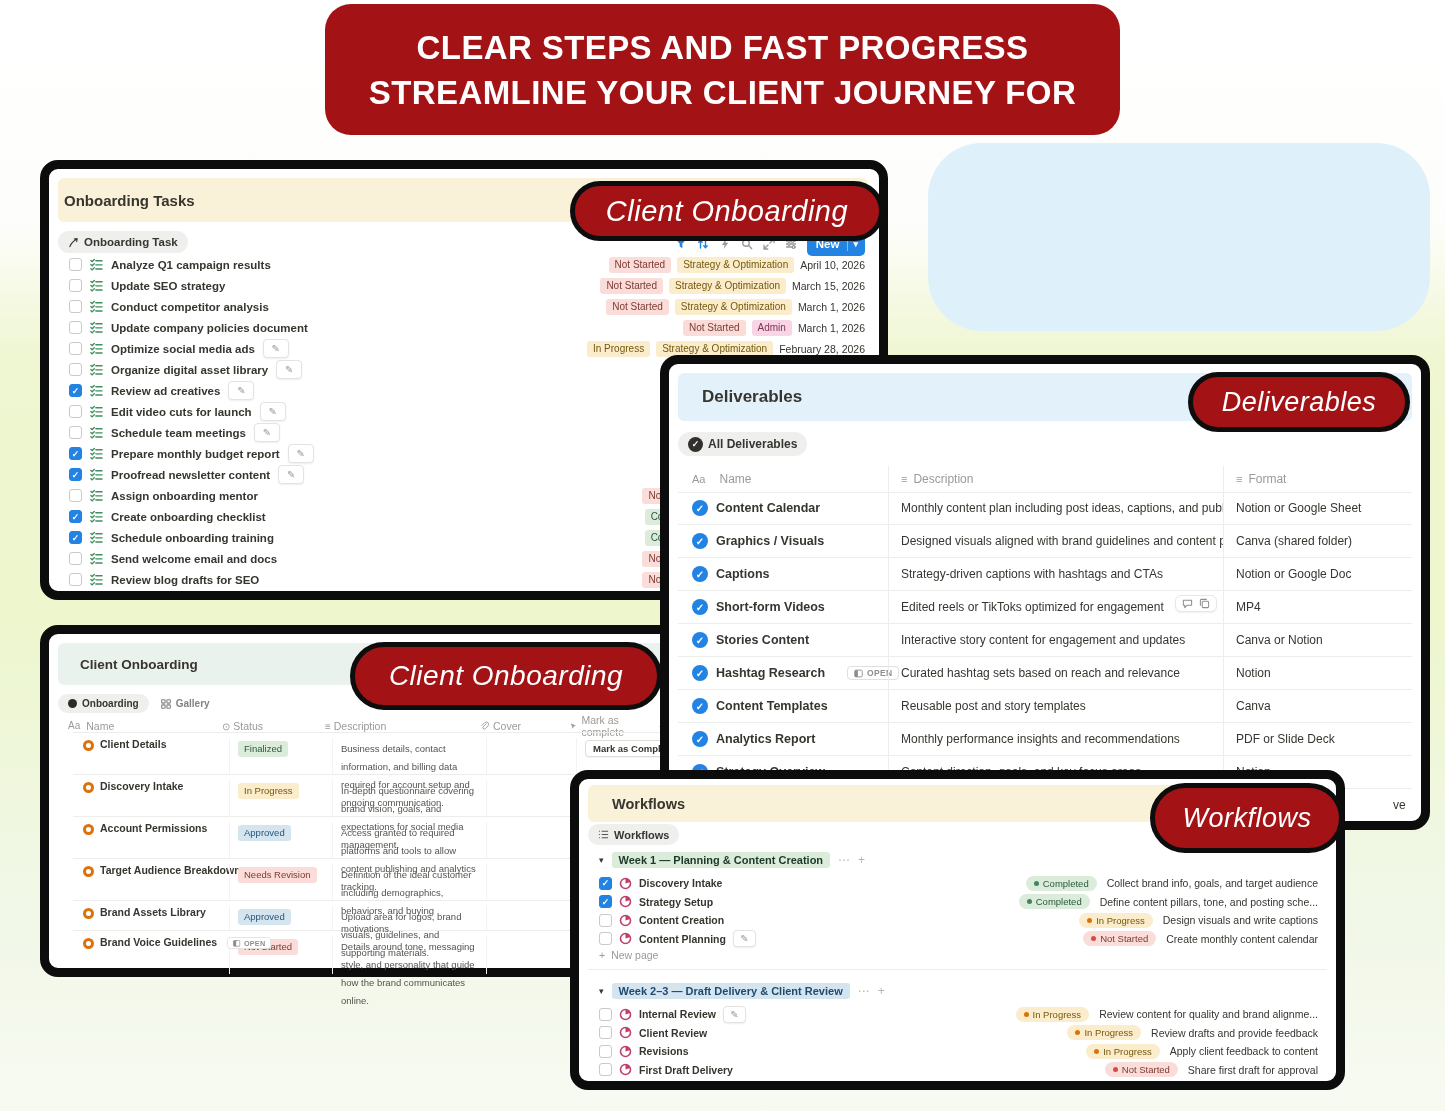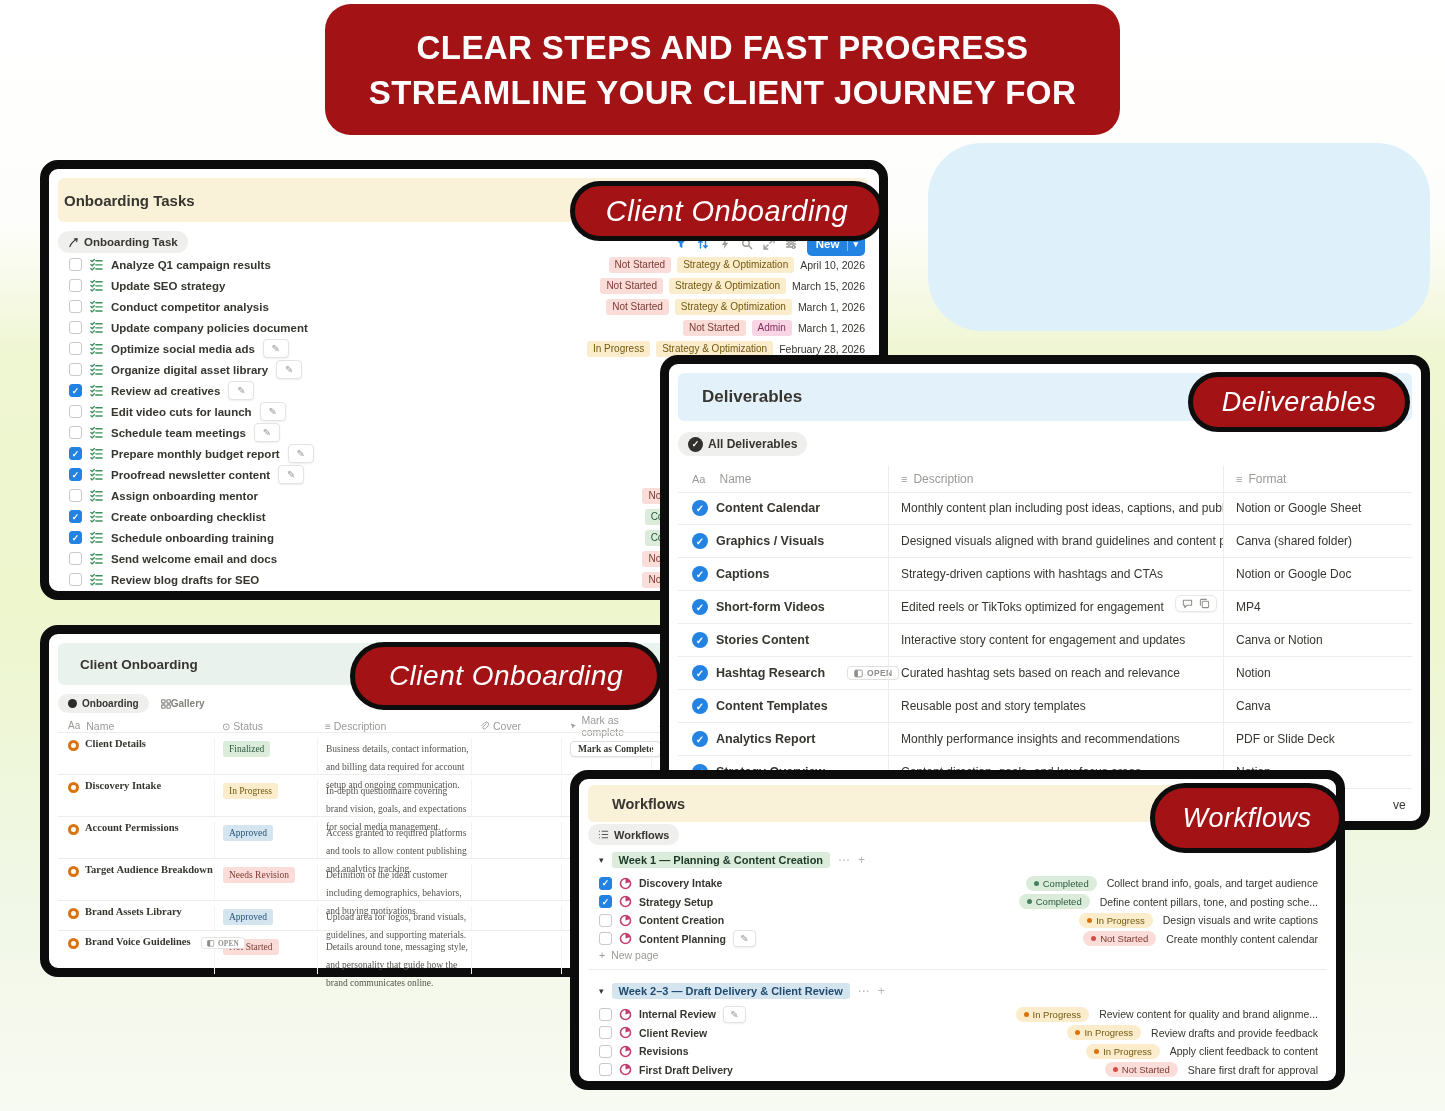--- a/index.html
+++ b/index.html
@@ -77,21 +77,21 @@
     display:flex;gap:6px;padding:2px 6px;color:#8f8e8b;box-shadow:0 1px 2px rgba(0,0,0,.06);}
   
   .c-head,.c-row{display:flex;}
   .c-head{position:absolute;left:9px;right:9px;top:84px;height:15px;color:#9b9a97;font-size:10.5px;align-items:center;}
   .c-cell1{width:156px;flex:none;display:flex;align-items:center;gap:6px;padding-left:10px;box-sizing:border-box;}
   .c-cell2{width:103px;flex:none;padding-left:8px;box-sizing:border-box;}
   .c-cell3{width:154px;flex:none;padding-left:8px;box-sizing:border-box;}
   .c-cell4{width:90px;flex:none;padding-left:8px;box-sizing:border-box;}
   .c-cell5{width:90px;flex:none;padding-left:8px;box-sizing:border-box;}
   .c-cell6{flex:1;padding-left:8px;box-sizing:border-box;}
-  .c-rows{position:absolute;left:9px;right:9px;top:98px;font-family:Liberation Serif, serif;}
+  .c-rows{position:absolute;left:24px;right:9px;top:98px;}
   .c-row{border-top:1px solid #ededeb;align-items:flex-start;padding-top:5px;box-sizing:border-box;}
   .c-row .c-cell2,.c-row .c-cell3,.c-row .c-cell4,.c-row .c-cell5,.c-row .c-cell6{border-left:1px solid #f3f3f1;align-self:stretch;}
   .c-row .nm{font-size:10.5px;font-weight:700;white-space:nowrap;}
   .c-row .ds{font-size:9.5px;line-height:12px;color:#55534e;}
   .markbtn{display:inline-block;background:#fff;border:1px solid #ddddda;border-radius:4px;font-size:9.5px;font-weight:700;
     padding:2px 7px;white-space:nowrap;box-shadow:0 1px 1px rgba(0,0,0,.05);}
   
   .sec-h{position:absolute;display:flex;align-items:center;gap:8px;font-size:11px;}
   .sec-h .tri{color:#37352f;font-size:9px;}
   .sec-lab{padding:2px 7px;border-radius:3px;font-weight:700;}
@@ -461,21 +461,21 @@
       <span class="t" style="font-size:13.5px;padding-left:22px;">Client Onboarding</span>
     </div>
     <div class="redpill" style="left:301px;top:8px;width:302px;height:58px;font-size:28px;">
       <span>Client Onboarding</span>
     </div>
     <div style="position:absolute;left:9px;top:60px;display:flex;align-items:center;gap:12px;">
       <span class="chip" style="position:static;height:19px;font-size:10px;">
         <span style="width:9px;height:9px;border-radius:50%;background:#2c2b28;display:inline-block;"></span>
         <span>Onboarding</span>
       </span>
-      <span style="display:flex;align-items:center;color:#84827e;font-size:10px;font-weight:600;">
+      <span style="display:flex;align-items:center;gap:5px;color:#84827e;font-size:10px;font-weight:600;">
         <svg width="10" height="10" viewBox="0 0 10 10">
             <g fill="none" stroke="#84827e" stroke-width="1.1">
               <rect x="0.7" y="0.7" width="3.4" height="3.4" rx="0.6"></rect>
               <rect x="5.9" y="0.7" width="3.4" height="3.4" rx="0.6"></rect>
               <rect x="0.7" y="5.9" width="3.4" height="3.4" rx="0.6"></rect>
               <rect x="5.9" y="5.9" width="3.4" height="3.4" rx="0.6"></rect>
             </g>
           </svg>
         <span>Gallery</span>
       </span>

